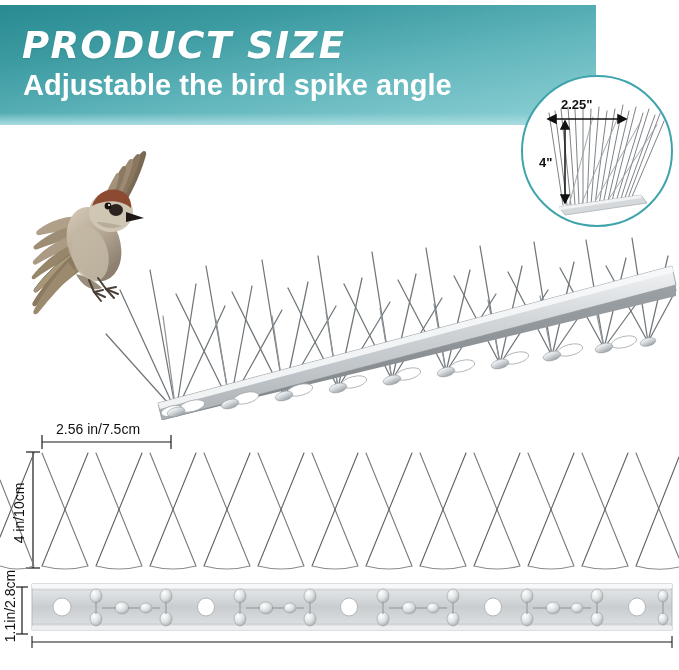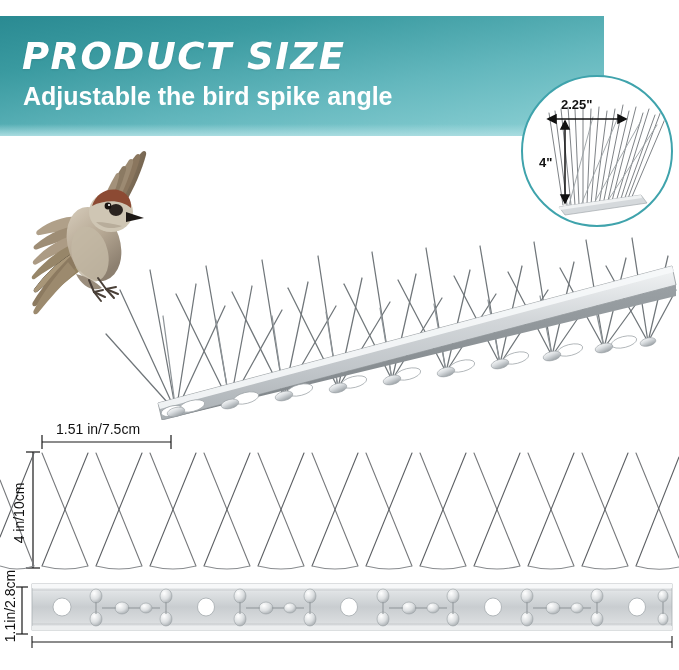--- a/index.html
+++ b/index.html
@@ -20,26 +20,25 @@
     left: 0; top: 0;
     width: 679px;
     height: 670px;
     background: #ffffff;
     overflow: hidden;
   }
 
   
   .banner {
     position: absolute;
-    left: 0; top: 16px;
+    left: 0; top: 5px;
     width: 596px;
     height: 120px;
     background: linear-gradient(170deg, #2a8a92 0%, #3a9aa0 25%, #63b7bd 60%, #8fd2d6 100%);
     overflow: hidden;
-    padding-left: 8px;
   }
   .banner-fade {
     position: absolute;
     left: 0; bottom: 0;
     width: 679px;
     height: 12px;
     background: linear-gradient(to bottom, rgba(160,214,218,0.0), #a9dce0);
   }
   .banner-title {
     position: absolute;
@@ -53,21 +52,21 @@
     letter-spacing: 1.5px;
     font-family: "DejaVu Sans", sans-serif;
     text-shadow: 0 1px 2px rgba(0,0,0,0.10);
     white-space: nowrap;
   }
   .banner-subtitle {
     position: absolute;
     left: 23px;
     top: 66px;
     color: #ffffff;
-    font-size: 25px;
+    font-size: 29px;
     line-height: 28px;
     font-weight: 700;
     font-family: "Liberation Sans", sans-serif;
     white-space: nowrap;
   }
 
   
   .inset {
     position: absolute;
     left: 521px;
@@ -446,21 +445,21 @@
         <path d="M366,146 Q389,152 412,146"></path>
           <path d="M420,146 Q443,152 466,146"></path>
         <path d="M474,146 Q497,152 520,146"></path>
           <path d="M528,146 Q551,152 574,146"></path>
         <path d="M582,146 Q605,152 628,146"></path>
           <path d="M636,146 Q657,152 679,147"></path>
         <path d="M0,146 Q17,152 34,146"></path>
       </g>
     </svg>
   </div>
-  <div class="lbl-width-top">1.51 in/7.5cm</div>
+  <div class="lbl-width-top">2.56 in/7.5cm</div>
   <div class="lbl-height-left">4 in/10cm</div>
 
   <div class="base-strip">
     <svg width="679" height="92" viewBox="0 0 679 92">
       <defs>
         <linearGradient id="stripG" x1="0" y1="0" x2="0" y2="1">
           <stop offset="0%" stop-color="#f4f5f6"></stop>
           <stop offset="18%" stop-color="#dfe2e4"></stop>
           <stop offset="50%" stop-color="#c9cdd0"></stop>
           <stop offset="82%" stop-color="#d9dcde"></stop>

